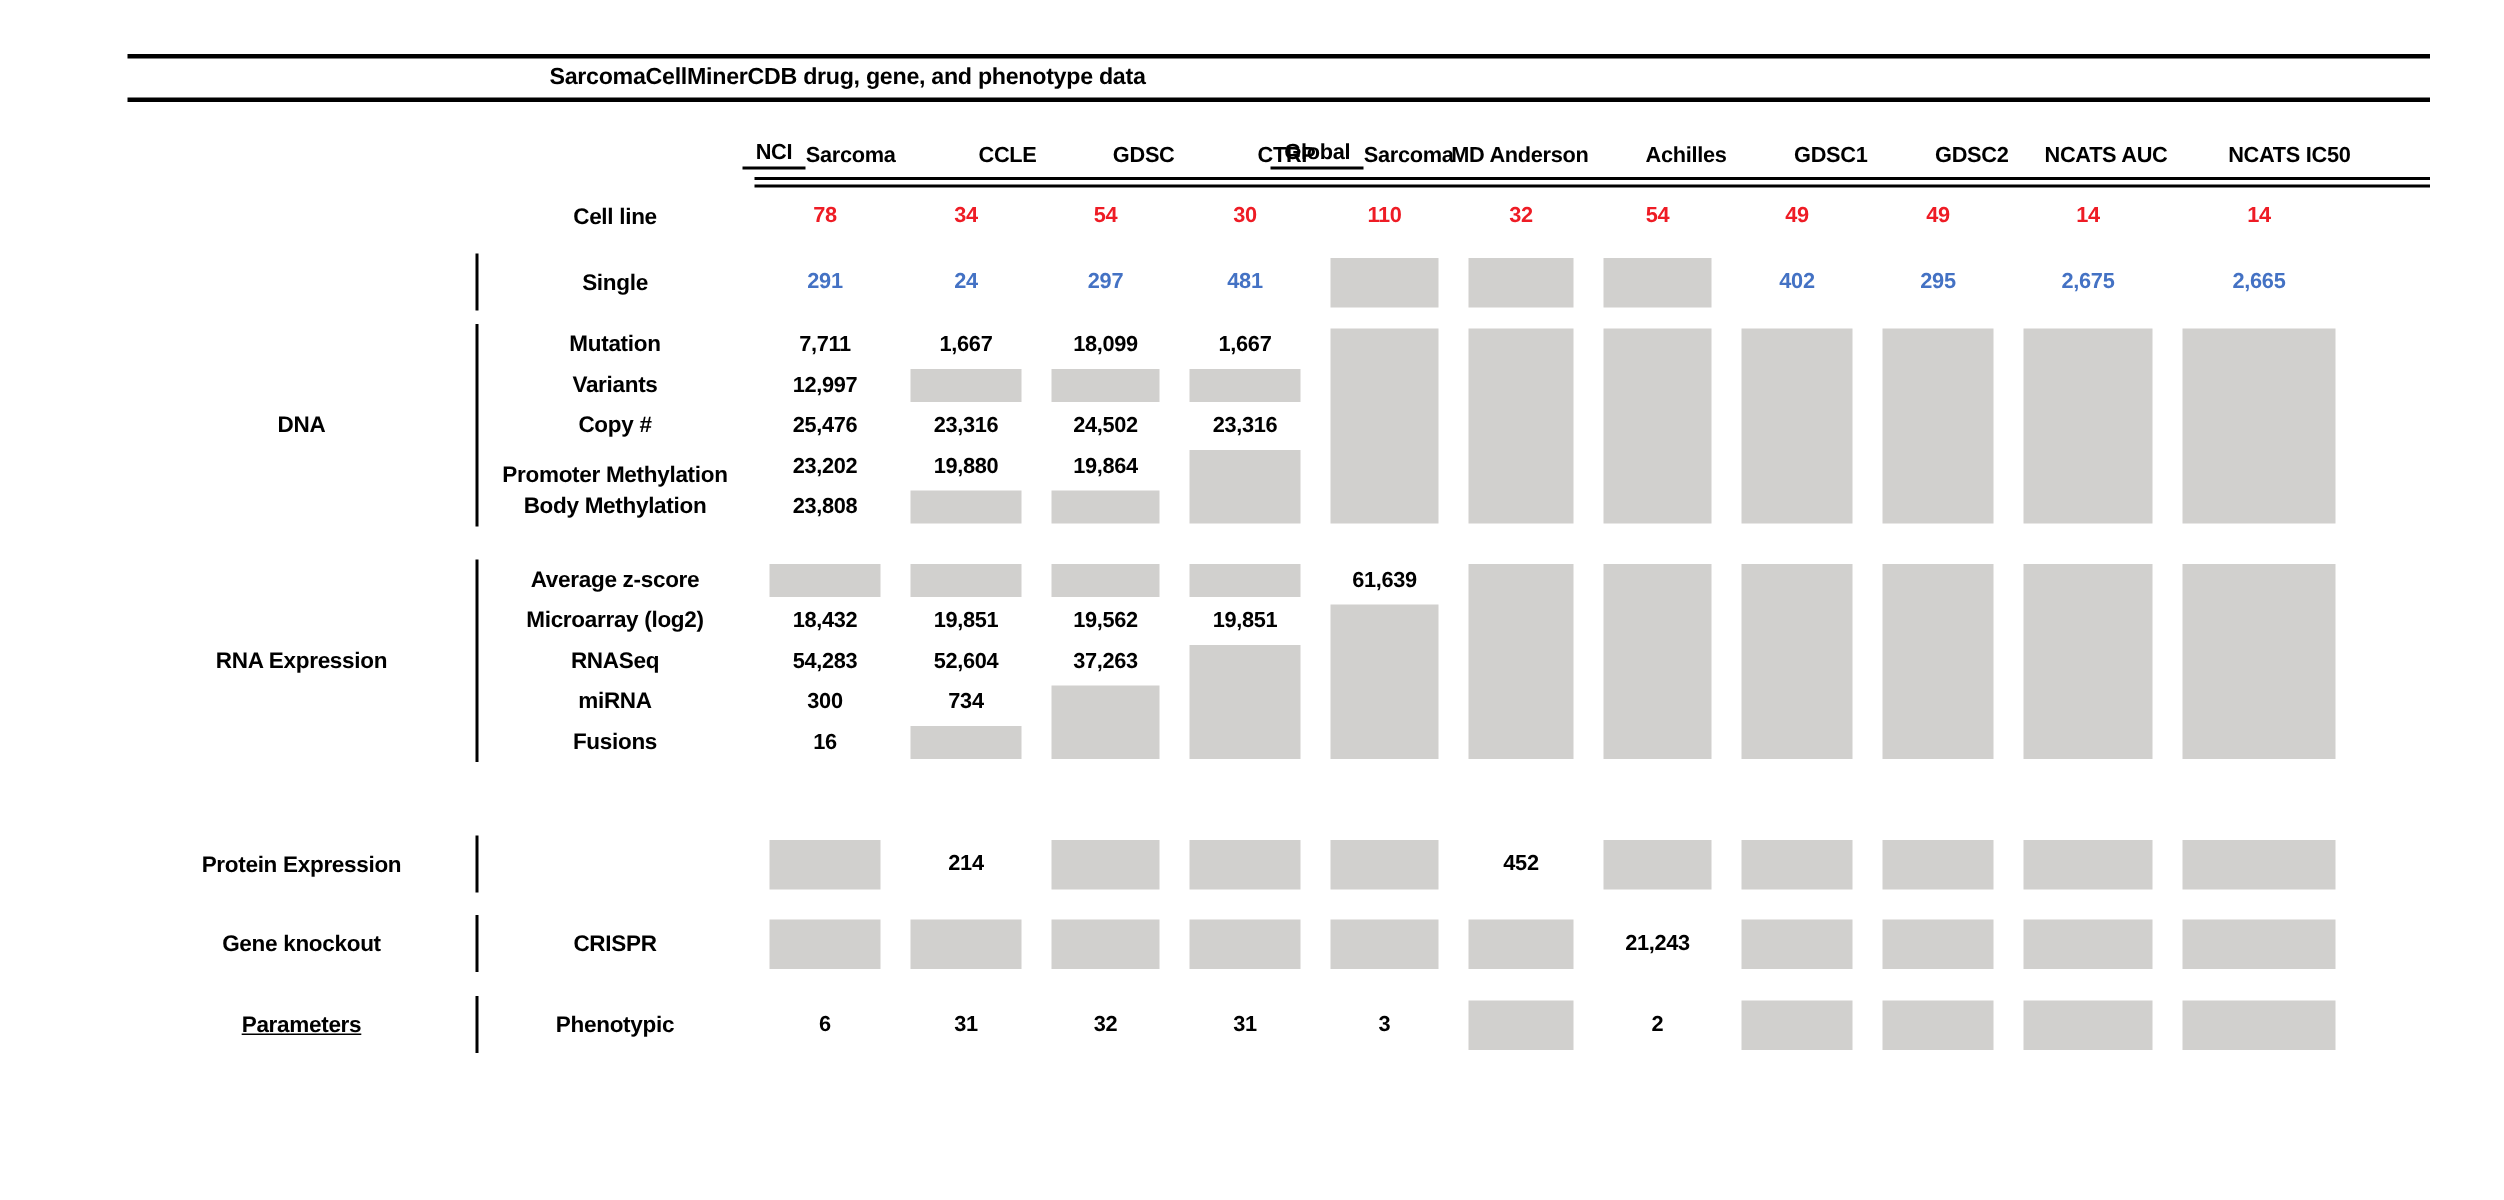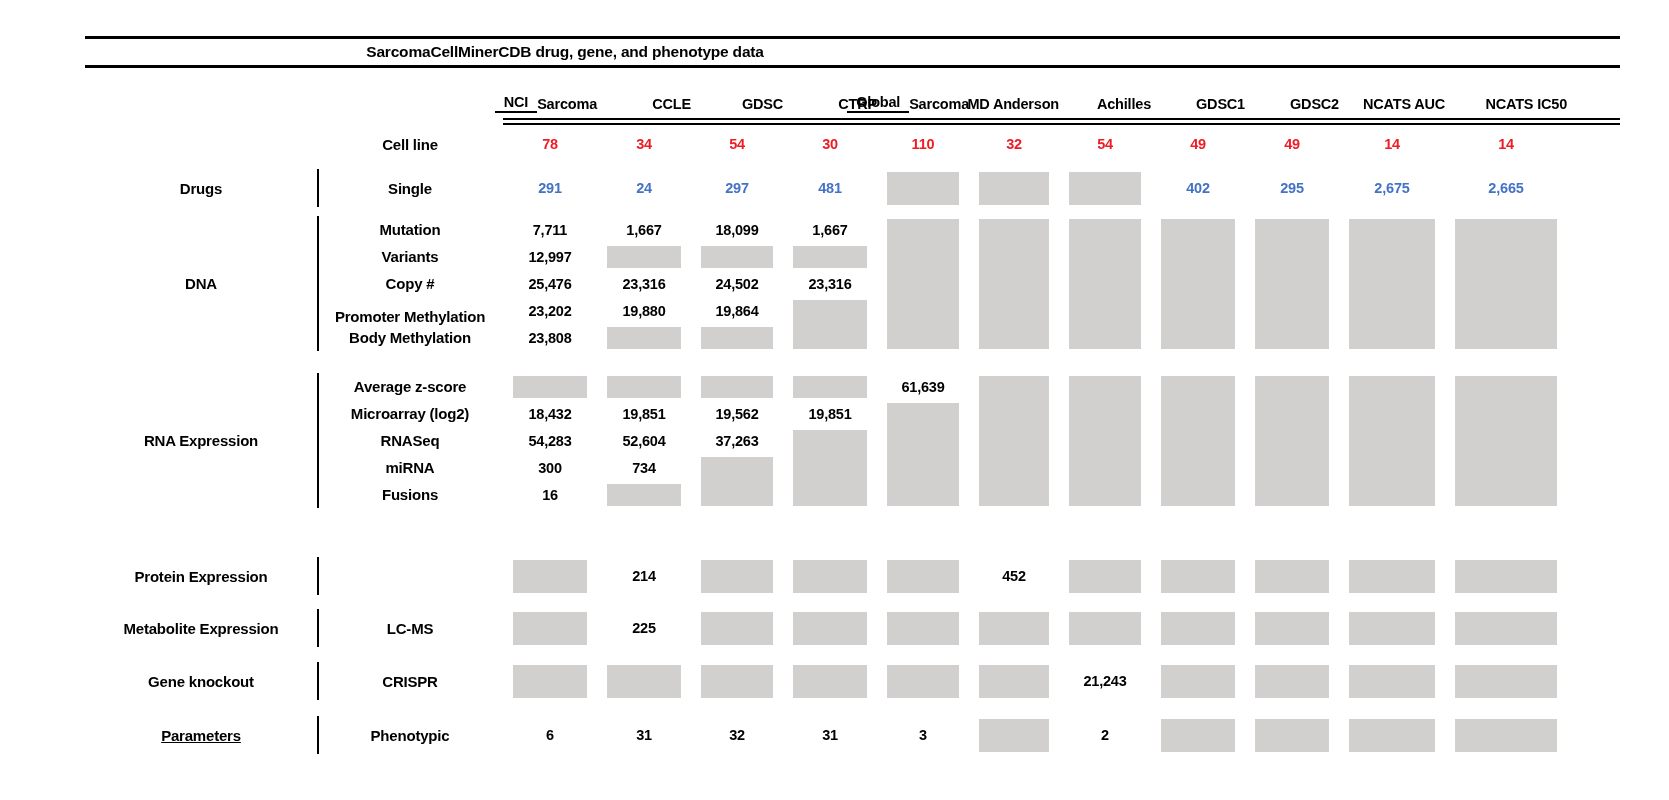--- a/index.html
+++ b/index.html
@@ -113,21 +113,20 @@
           <div class="vcell red" style="grid-area: 1 / 6;">30</div>
           <div class="vcell red" style="grid-area: 1 / 7;">110</div>
           <div class="vcell red" style="grid-area: 1 / 8;">32</div>
           <div class="vcell red" style="grid-area: 1 / 9;">54</div>
           <div class="vcell red" style="grid-area: 1 / 10;">49</div>
           <div class="vcell red" style="grid-area: 1 / 11;">49</div>
           <div class="vcell red" style="grid-area: 1 / 12;">14</div>
           <div class="vcell red" style="grid-area: 1 / 13;">14</div>
         </div>
         <div class="grid sec" style="margin-top: 12px; grid-template-rows: repeat(1, 38px);">
-          <div class="cat" style="grid-row: 1 / -1;">Drugs</div>
           <div class="divider"></div>
           <div class="rlabel" style="grid-row: 1;">Single</div>
           <div class="vcell blue" style="grid-area: 1 / 3;">291</div>
           <div class="vcell blue" style="grid-area: 1 / 4;">24</div>
           <div class="vcell blue" style="grid-area: 1 / 5;">297</div>
           <div class="vcell blue" style="grid-area: 1 / 6;">481</div>
           <div class="gbox" style="grid-area: 1 / 7 / span 1;"></div>
           <div class="gbox" style="grid-area: 1 / 8 / span 1;"></div>
           <div class="gbox" style="grid-area: 1 / 9 / span 1;"></div>
           <div class="vcell blue" style="grid-area: 1 / 10;">402</div>
@@ -212,36 +211,20 @@
           <div class="gbox" style="grid-area: 1 / 5 / span 1;"></div>
           <div class="gbox" style="grid-area: 1 / 6 / span 1;"></div>
           <div class="gbox" style="grid-area: 1 / 7 / span 1;"></div>
           <div class="vcell " style="grid-area: 1 / 8;">452</div>
           <div class="gbox" style="grid-area: 1 / 9 / span 1;"></div>
           <div class="gbox" style="grid-area: 1 / 10 / span 1;"></div>
           <div class="gbox" style="grid-area: 1 / 11 / span 1;"></div>
           <div class="gbox" style="grid-area: 1 / 12 / span 1;"></div>
           <div class="gbox" style="grid-area: 1 / 13 / span 1;"></div>
         </div>
-        <div class="grid sec" style="margin-top: 14px; grid-template-rows: repeat(1, 38px);">
-          <div class="cat" style="grid-row: 1 / -1;">Metabolite Expression</div>
-          <div class="divider"></div>
-          <div class="rlabel" style="grid-row: 1;">LC-MS</div>
-          <div class="gbox" style="grid-area: 1 / 3 / span 1;"></div>
-          <div class="vcell " style="grid-area: 1 / 4;">225</div>
-          <div class="gbox" style="grid-area: 1 / 5 / span 1;"></div>
-          <div class="gbox" style="grid-area: 1 / 6 / span 1;"></div>
-          <div class="gbox" style="grid-area: 1 / 7 / span 1;"></div>
-          <div class="gbox" style="grid-area: 1 / 8 / span 1;"></div>
-          <div class="gbox" style="grid-area: 1 / 9 / span 1;"></div>
-          <div class="gbox" style="grid-area: 1 / 10 / span 1;"></div>
-          <div class="gbox" style="grid-area: 1 / 11 / span 1;"></div>
-          <div class="gbox" style="grid-area: 1 / 12 / span 1;"></div>
-          <div class="gbox" style="grid-area: 1 / 13 / span 1;"></div>
-        </div>
         <div class="grid sec" style="margin-top: 15px; grid-template-rows: repeat(1, 38px);">
           <div class="cat" style="grid-row: 1 / -1;">Gene knockout</div>
           <div class="divider"></div>
           <div class="rlabel" style="grid-row: 1;">CRISPR</div>
           <div class="gbox" style="grid-area: 1 / 3 / span 1;"></div>
           <div class="gbox" style="grid-area: 1 / 4 / span 1;"></div>
           <div class="gbox" style="grid-area: 1 / 5 / span 1;"></div>
           <div class="gbox" style="grid-area: 1 / 6 / span 1;"></div>
           <div class="gbox" style="grid-area: 1 / 7 / span 1;"></div>
           <div class="gbox" style="grid-area: 1 / 8 / span 1;"></div>

